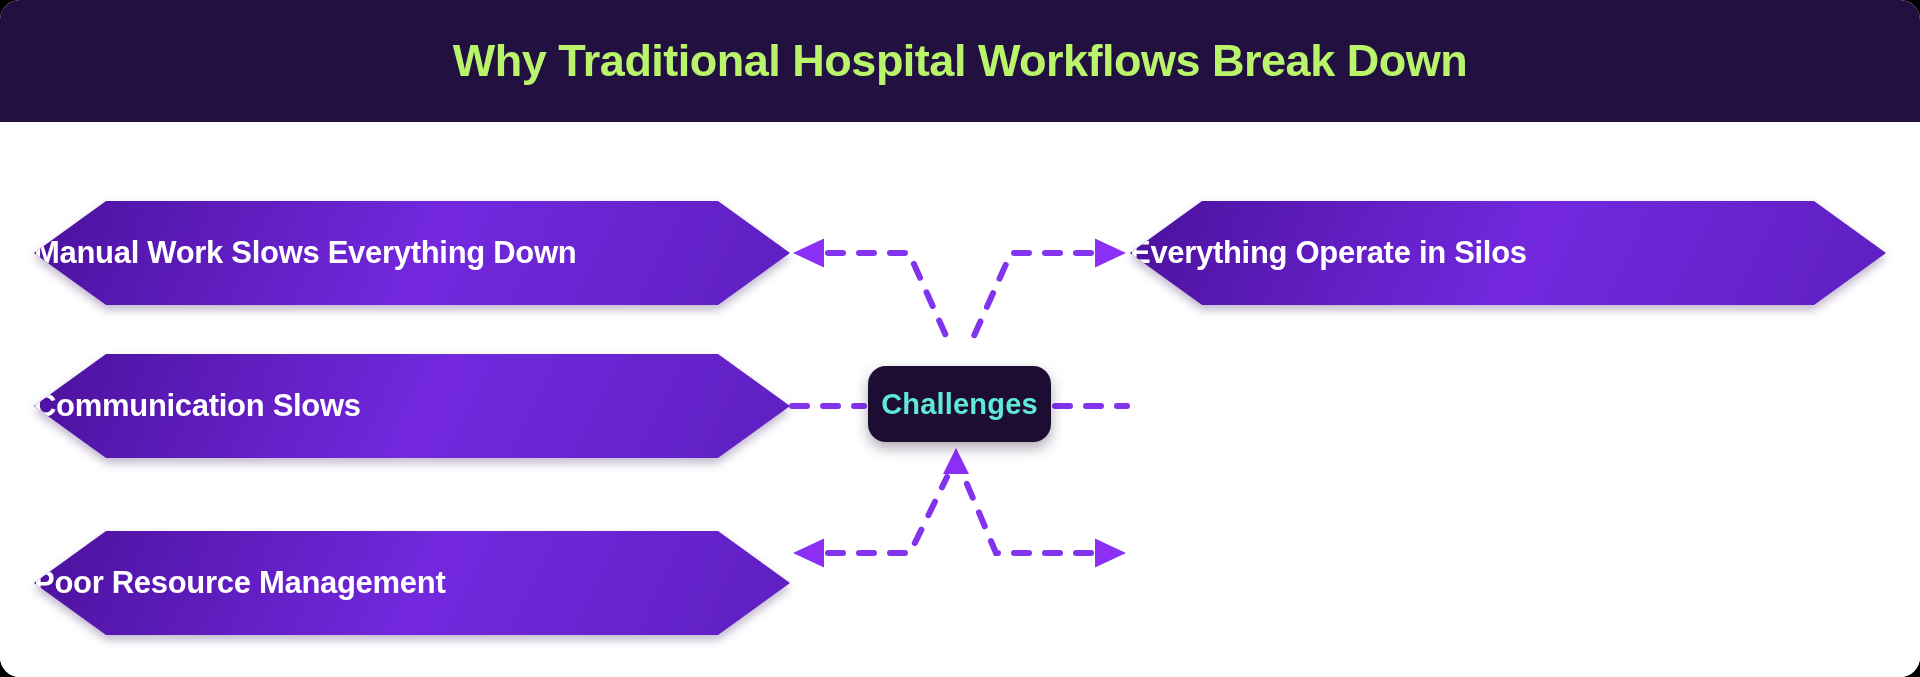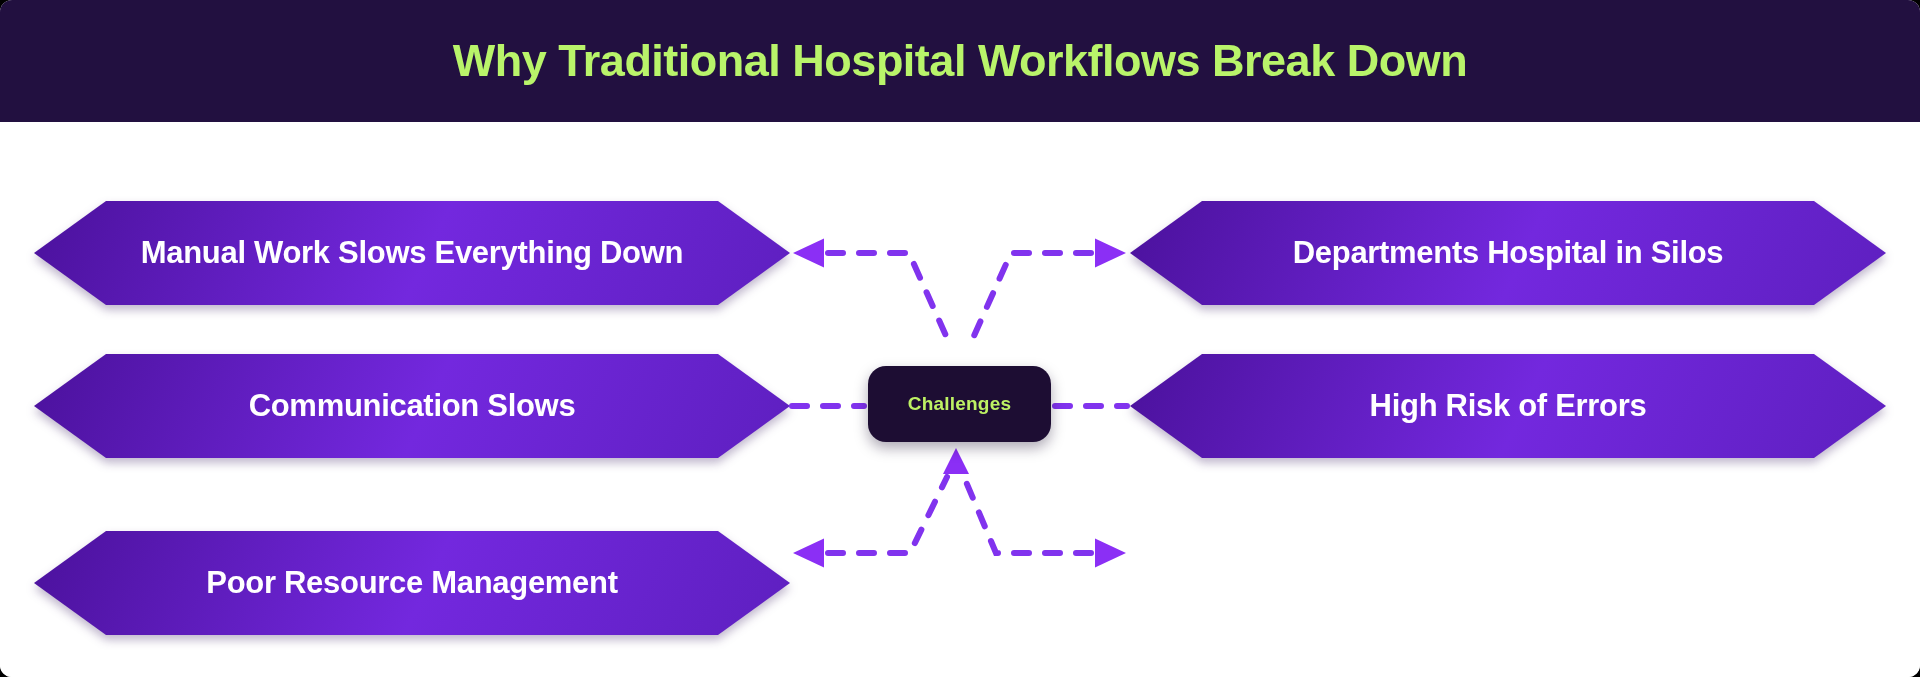--- a/index.html
+++ b/index.html
@@ -5,21 +5,21 @@
   html, body {
     margin: 0;
     padding: 0;
     background: #000000;
     font-family: "Liberation Sans", sans-serif;
   }
   .card {
     position: relative;
     width: 1920px;
     height: 677px;
-    border-radius: 12px;
+    border-radius: 20px;
     overflow: hidden;
     background: #ffffff;
     box-shadow: 0 6px 16px rgba(0,0,0,0.4);
   }
   
   .header {
     position: absolute;
     top: 0; left: 0;
     width: 100%;
     height: 122px;
@@ -48,21 +48,20 @@
     position: absolute;
     filter: drop-shadow(0 5px 5px rgba(46,16,90,0.30));
   }
   .hex {
     width: 756px;
     height: 104px;
     clip-path: polygon(72px 0%, calc(100% - 72px) 0%, 100% 50%, calc(100% - 72px) 100%, 72px 100%, 0% 50%);
     background: linear-gradient(115deg, #4b119c 0%, #7328de 52%, #5e1fc0 100%);
     display: flex;
     align-items: center;
-    justify-content: center;
   }
   .hex .label {
     color: #ffffff;
     font-size: 31px;
     font-weight: 700;
     letter-spacing: -0.3px;
     white-space: nowrap;
     text-align: center;
   }
   .row1 { top: 201px; }
@@ -79,22 +78,22 @@
     height: 76px;
     background: #1d0d33;
     border-radius: 18px;
     box-shadow: 0 6px 14px rgba(20,8,40,0.35);
     display: flex;
     align-items: center;
     justify-content: center;
     z-index: 3;
   }
   .center-node .label {
-    color: #bef264;
-    font-size: 19px;
+    color: #5eead4;
+    font-size: 29px;
     font-weight: 700;
     letter-spacing: 0.2px;
   }
   
   .connectors {
     position: absolute;
     top: 0; left: 0;
     width: 1920px;
     height: 677px;
     z-index: 2;
@@ -140,26 +139,21 @@
     </div>
   </div>
   <div class="hexwrap row3 colL">
     <div class="hex">
       <span class="label">Poor Resource Management</span>
     </div>
   </div>
 
   <div class="hexwrap row1 colR">
     <div class="hex">
-      <span class="label">Departments Hospital in Silos</span>
-    </div>
-  </div>
-  <div class="hexwrap row2 colR">
-    <div class="hex">
-      <span class="label">High Risk of Errors</span>
+      <span class="label">Everything Operate in Silos</span>
     </div>
   </div>
 
   <div class="center-node">
     <span class="label">Challenges</span>
   </div>
 
 </div>
 
 </body></html>

